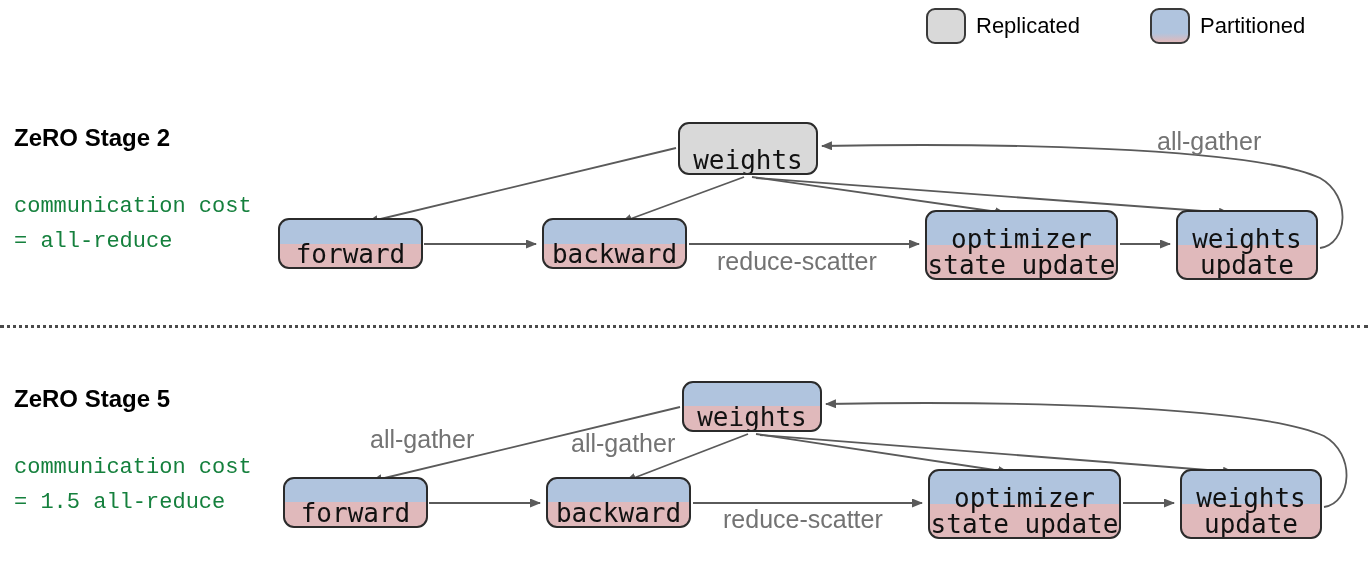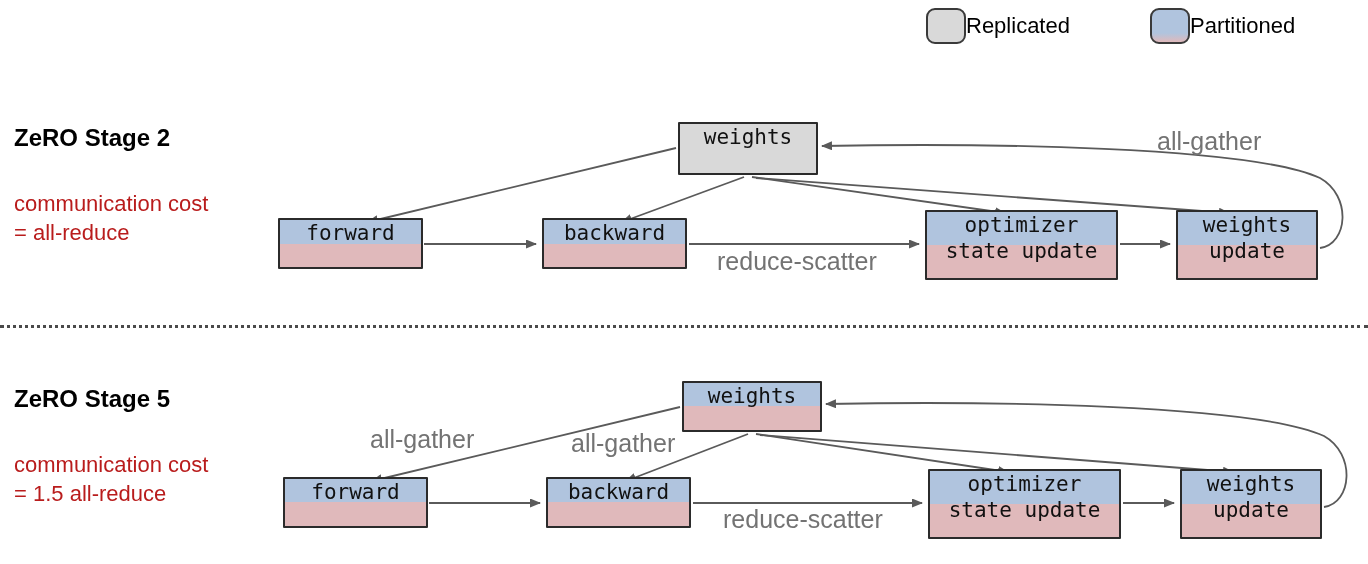--- a/index.html
+++ b/index.html
@@ -28,20 +28,21 @@
     height: 564px;
     pointer-events: none;
   }
 
   
   .legend {
     position: absolute;
     top: 8px;
     display: flex;
     align-items: center;
+    gap: 10px;
   }
   .legend-swatch {
     width: 40px;
     height: 36px;
     border: 2px solid #3a3a3a;
     border-radius: 9px;
     box-sizing: border-box;
   }
   .legend-swatch.replicated {
     background: #d9d9d9;
@@ -60,38 +61,39 @@
   .stage-title {
     position: absolute;
     font-size: 24px;
     font-weight: bold;
     color: #000;
     white-space: nowrap;
   }
   .stage-cost {
     position: absolute;
     font-size: 22px;
-    line-height: 29px;
-    color: #b91c1c;
+    line-height: 35px;
+    color: #15803d;
     white-space: pre-line;
+    font-family: Liberation Mono, monospace;
   }
 
   
   .node {
     position: absolute;
     border: 2px solid #2b2b2b;
-    border-radius: 1px;
+    border-radius: 11px;
     box-sizing: border-box;
     display: flex;
     flex-direction: column;
-    justify-content: flex-start;
+    justify-content: flex-end;
     align-items: center;
     overflow: hidden;
     font-family: "DejaVu Sans Mono", monospace;
-    font-size: 21px;
+    font-size: 26px;
     color: #111;
     z-index: 3;
     background: #d9d9d9;
   }
   .node.partitioned {
     background: linear-gradient(to bottom, #b0c4de 0%, #b0c4de 50%, #e0b9bb 50%, #e0b9bb 100%);
   }
   .node.replicated {
     background: #d9d9d9;
   }

